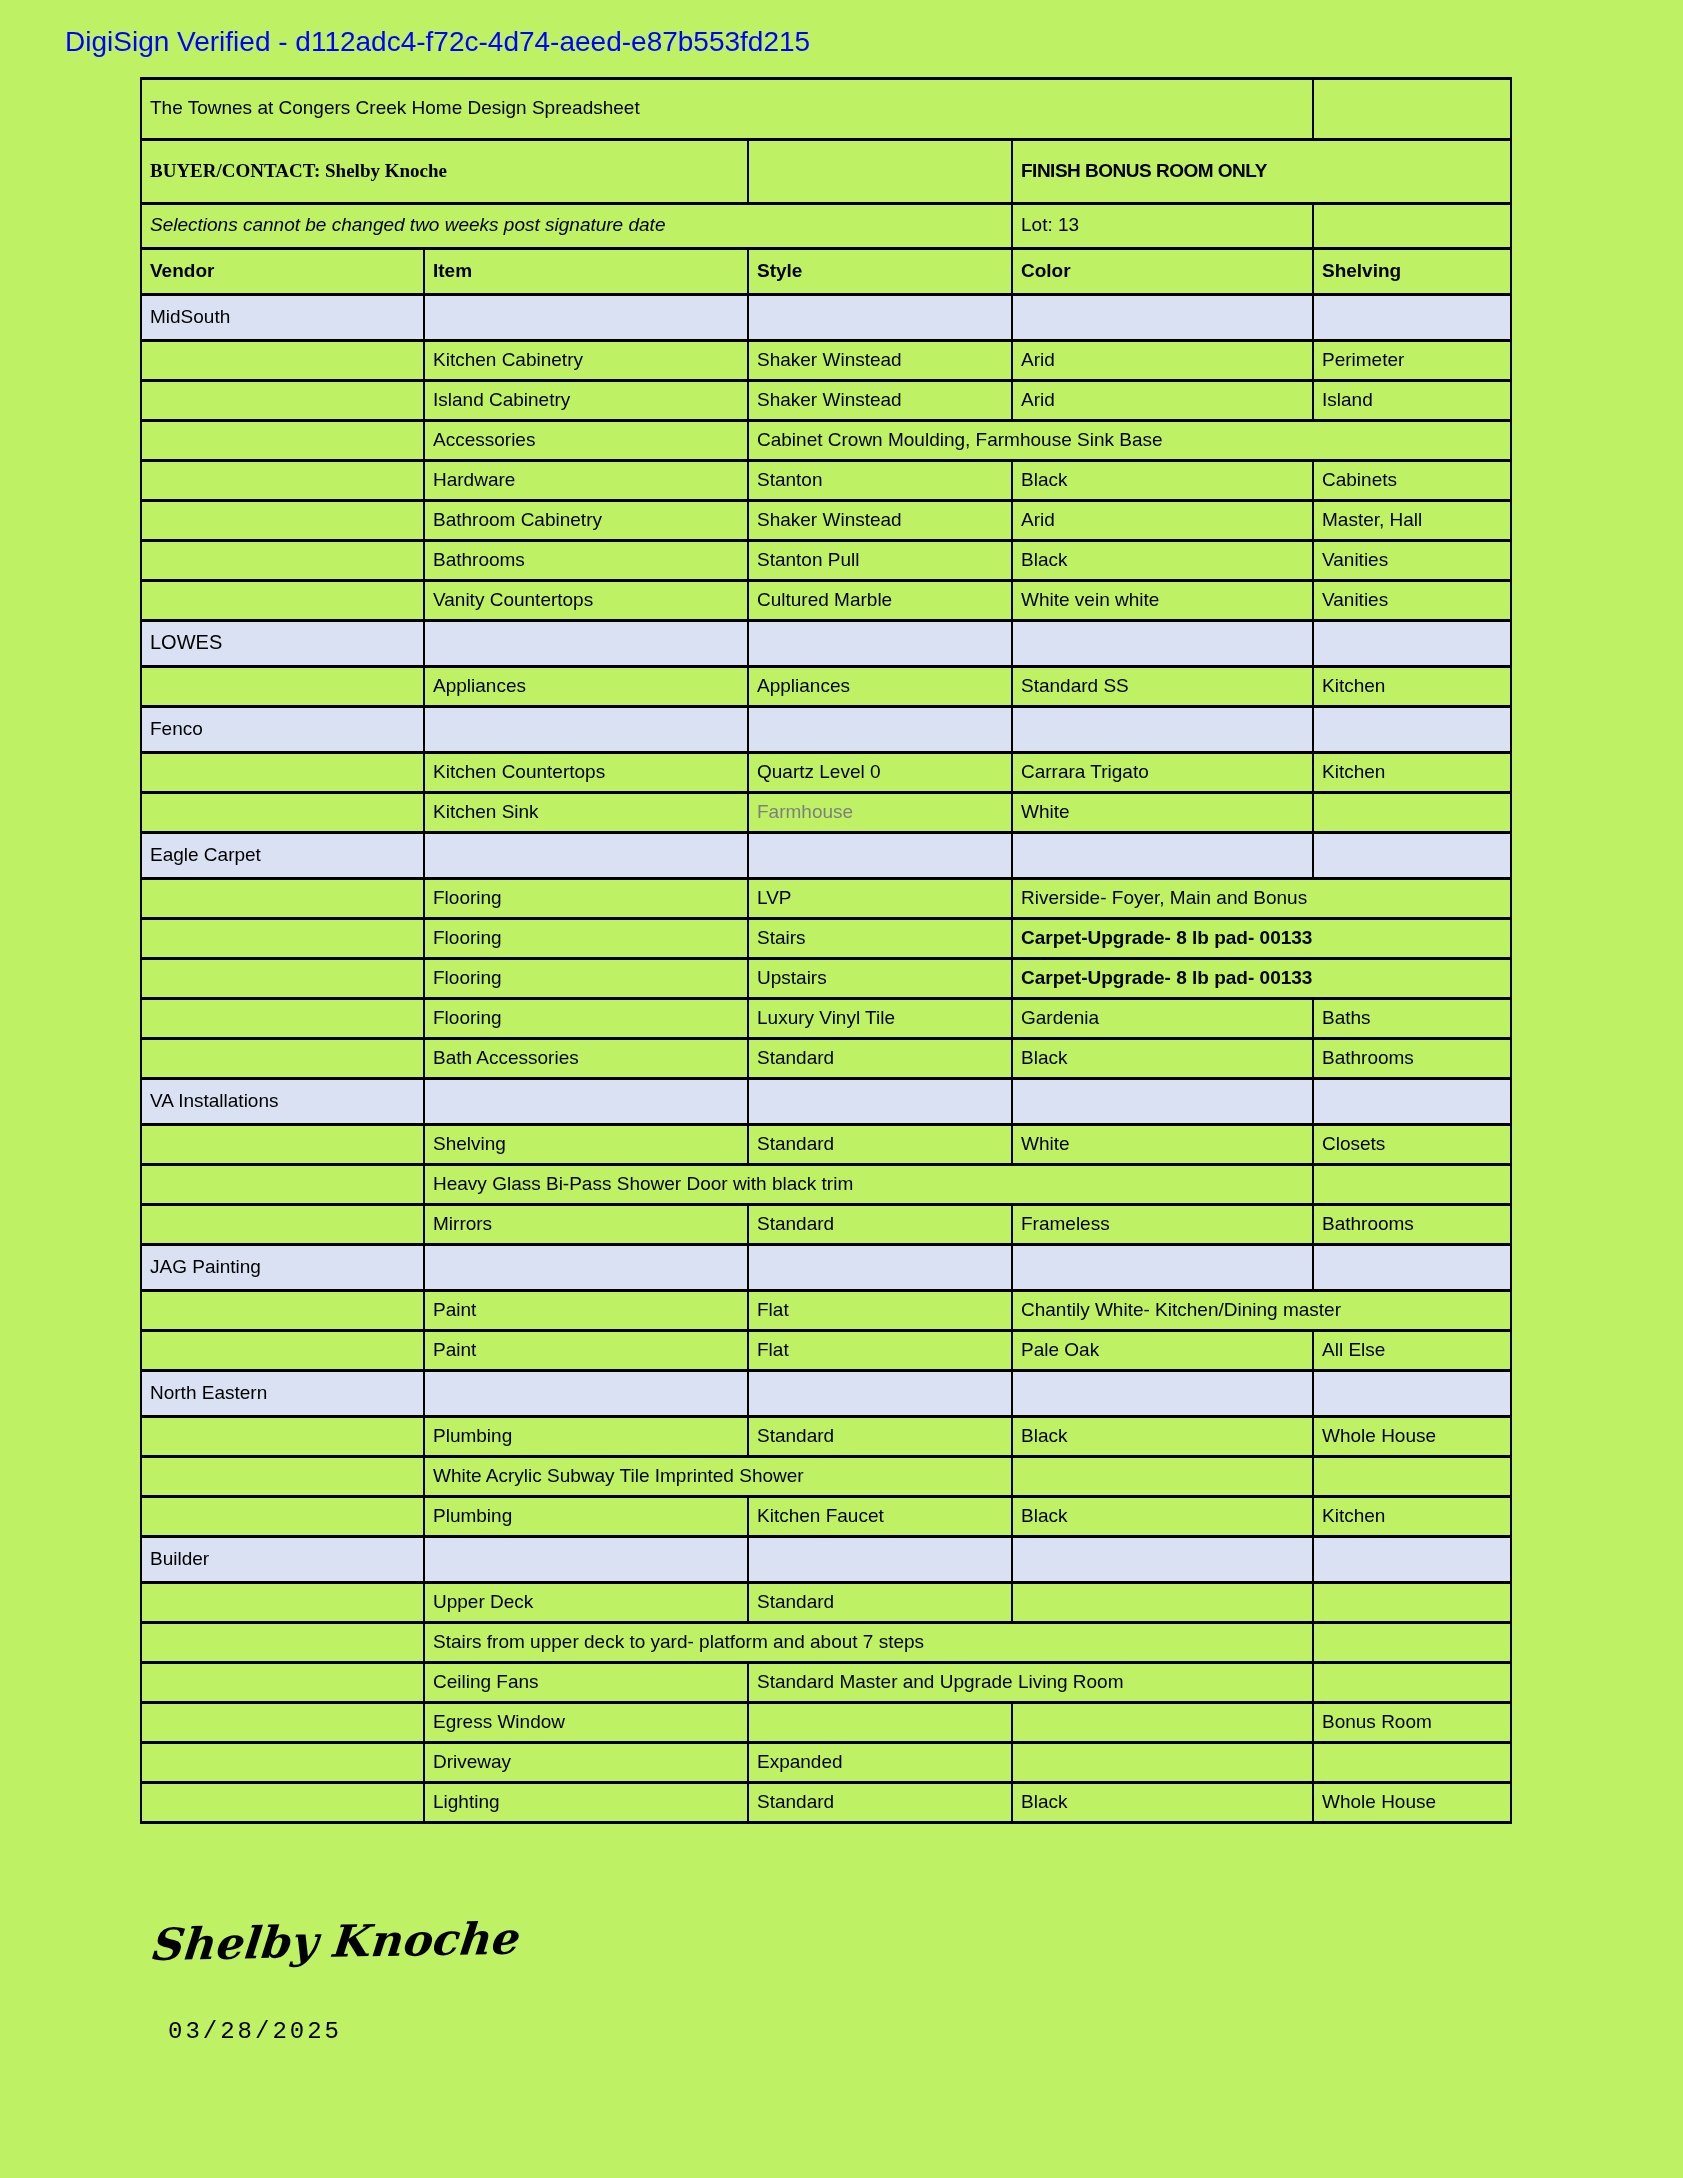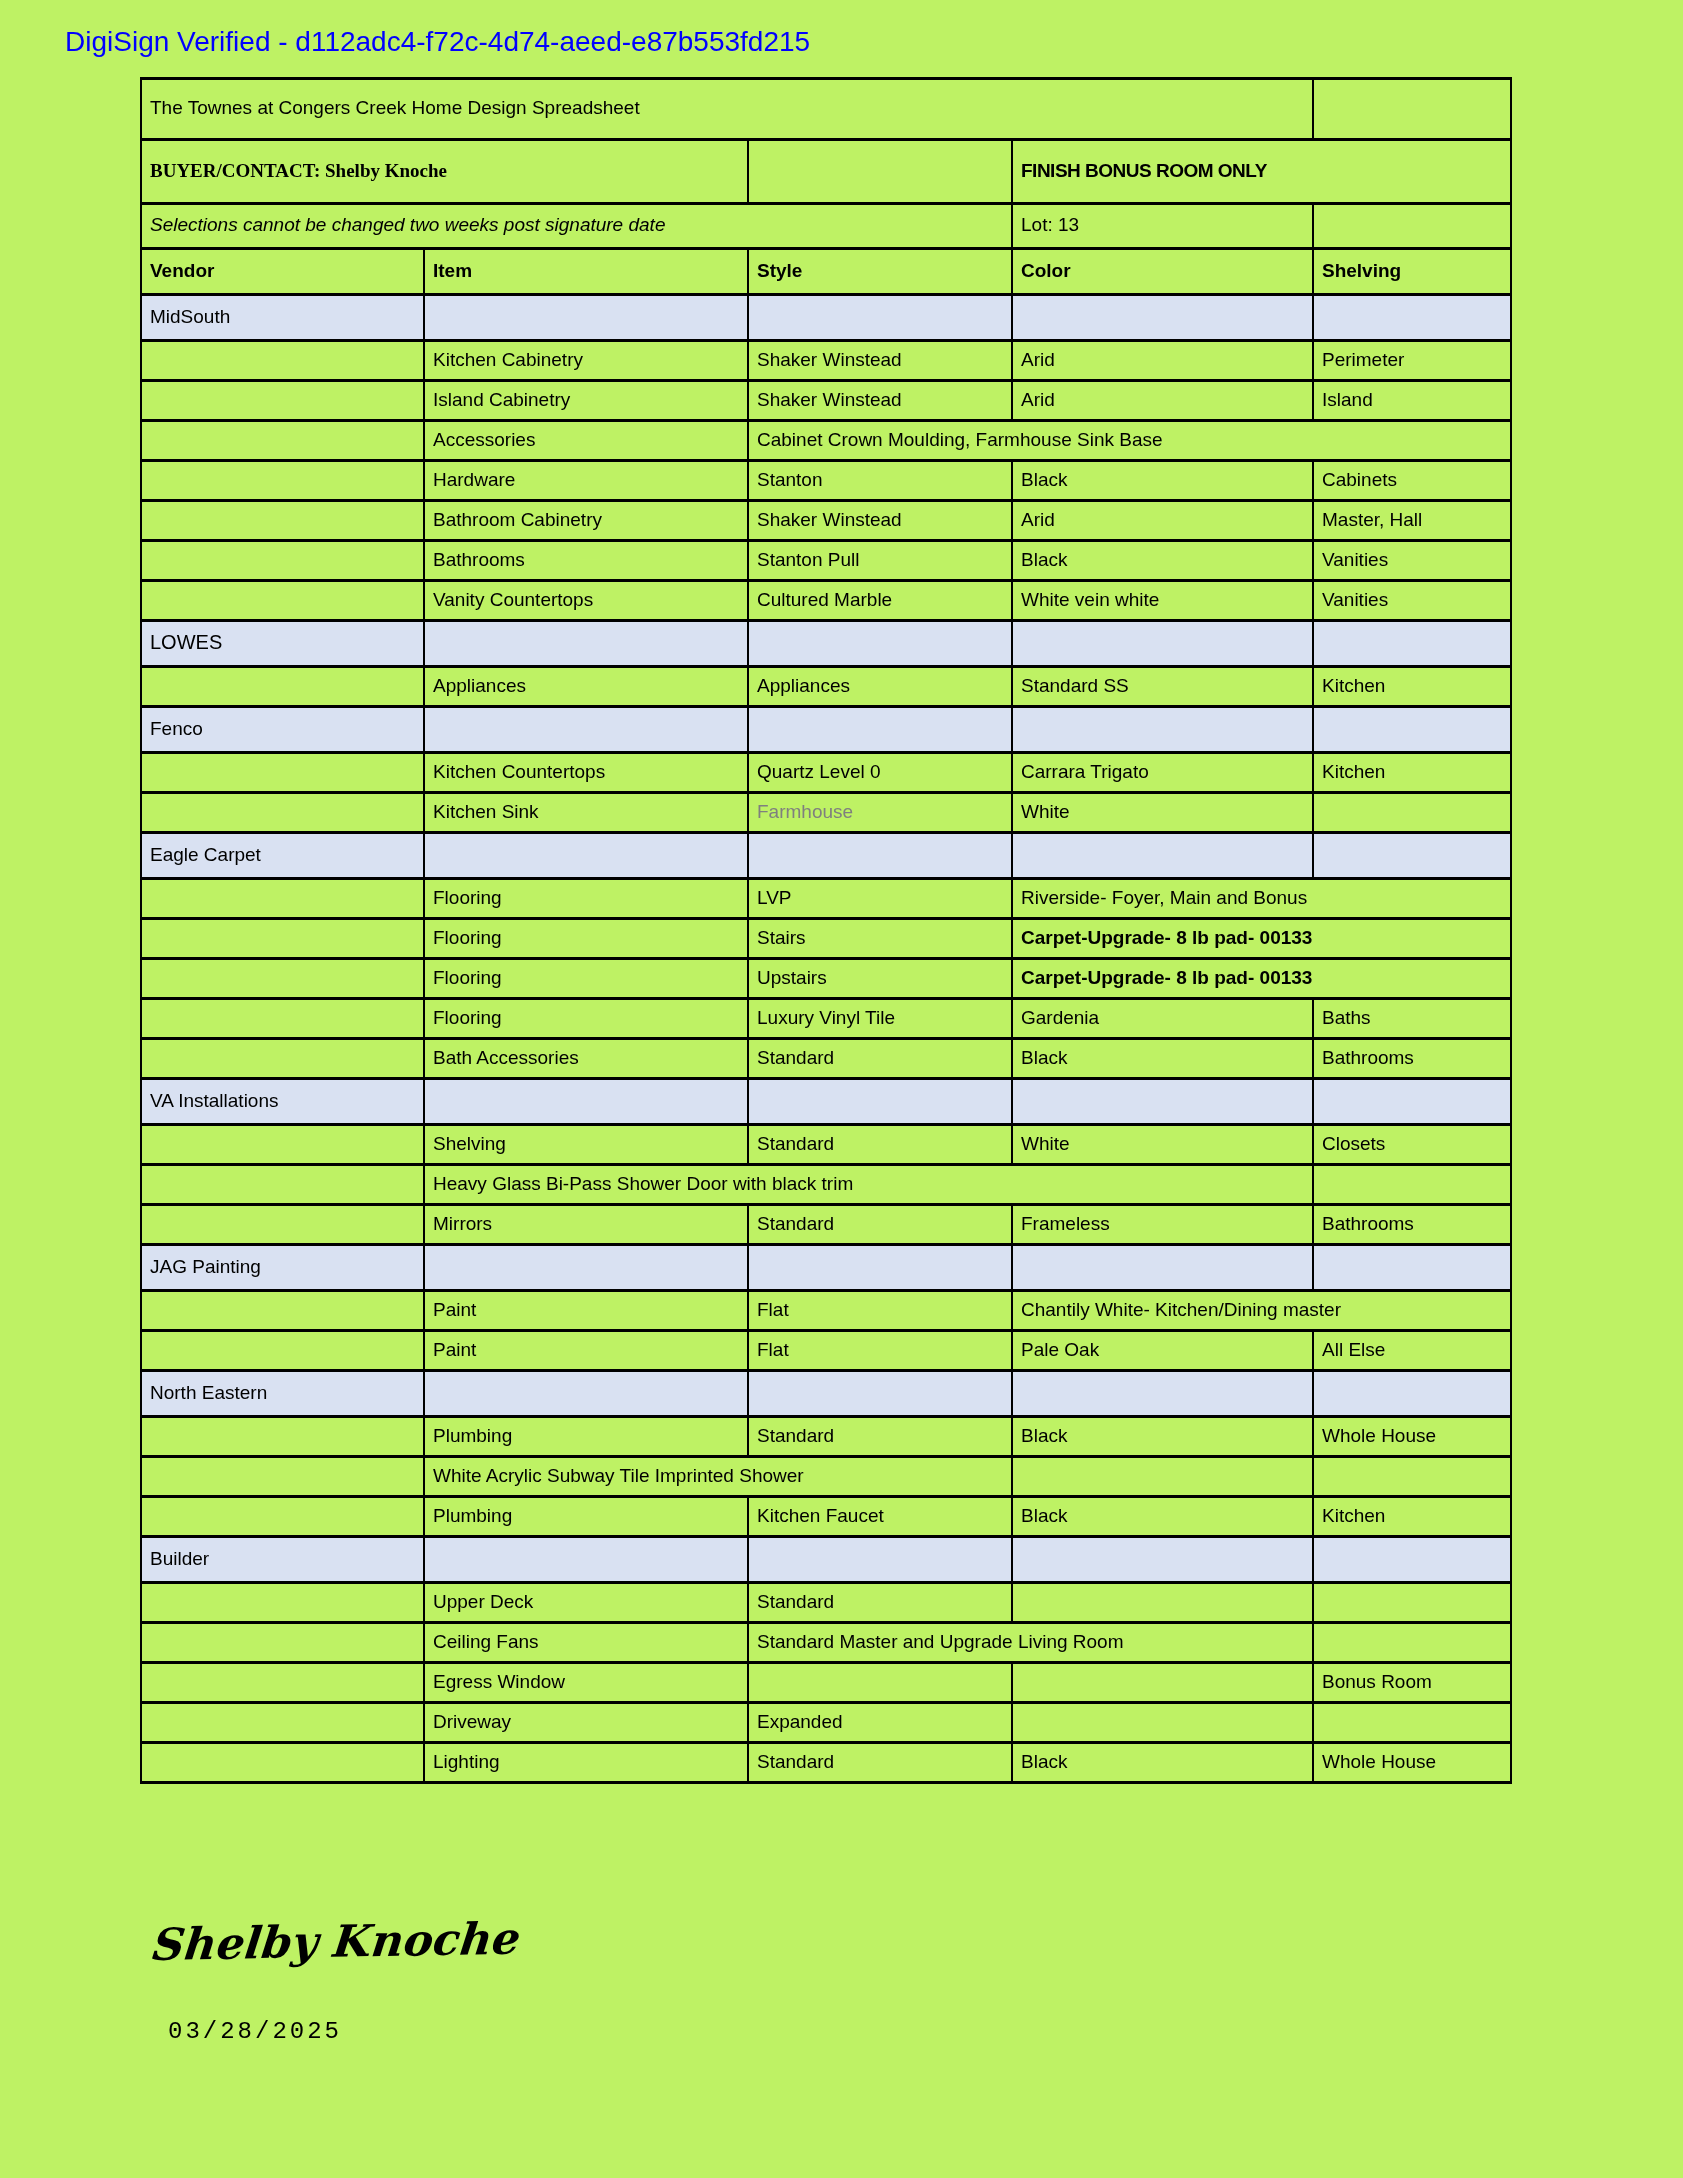--- a/index.html
+++ b/index.html
@@ -312,20 +312,25 @@
         </tr>
         <tr style="height: 40px;">
           <td></td>
           <td>Upper Deck</td>
           <td>Standard</td>
           <td></td>
           <td></td>
         </tr>
         <tr style="height: 40px;">
           <td></td>
+          <td colspan="3">Stairs from upper deck to yard- platform and about 7 steps</td>
+          <td></td>
+        </tr>
+        <tr style="height: 40px;">
+          <td></td>
           <td>Ceiling Fans</td>
           <td colspan="2">Standard Master and Upgrade Living Room</td>
           <td></td>
         </tr>
         <tr style="height: 40px;">
           <td></td>
           <td>Egress Window</td>
           <td></td>
           <td></td>
           <td>Bonus Room</td>

